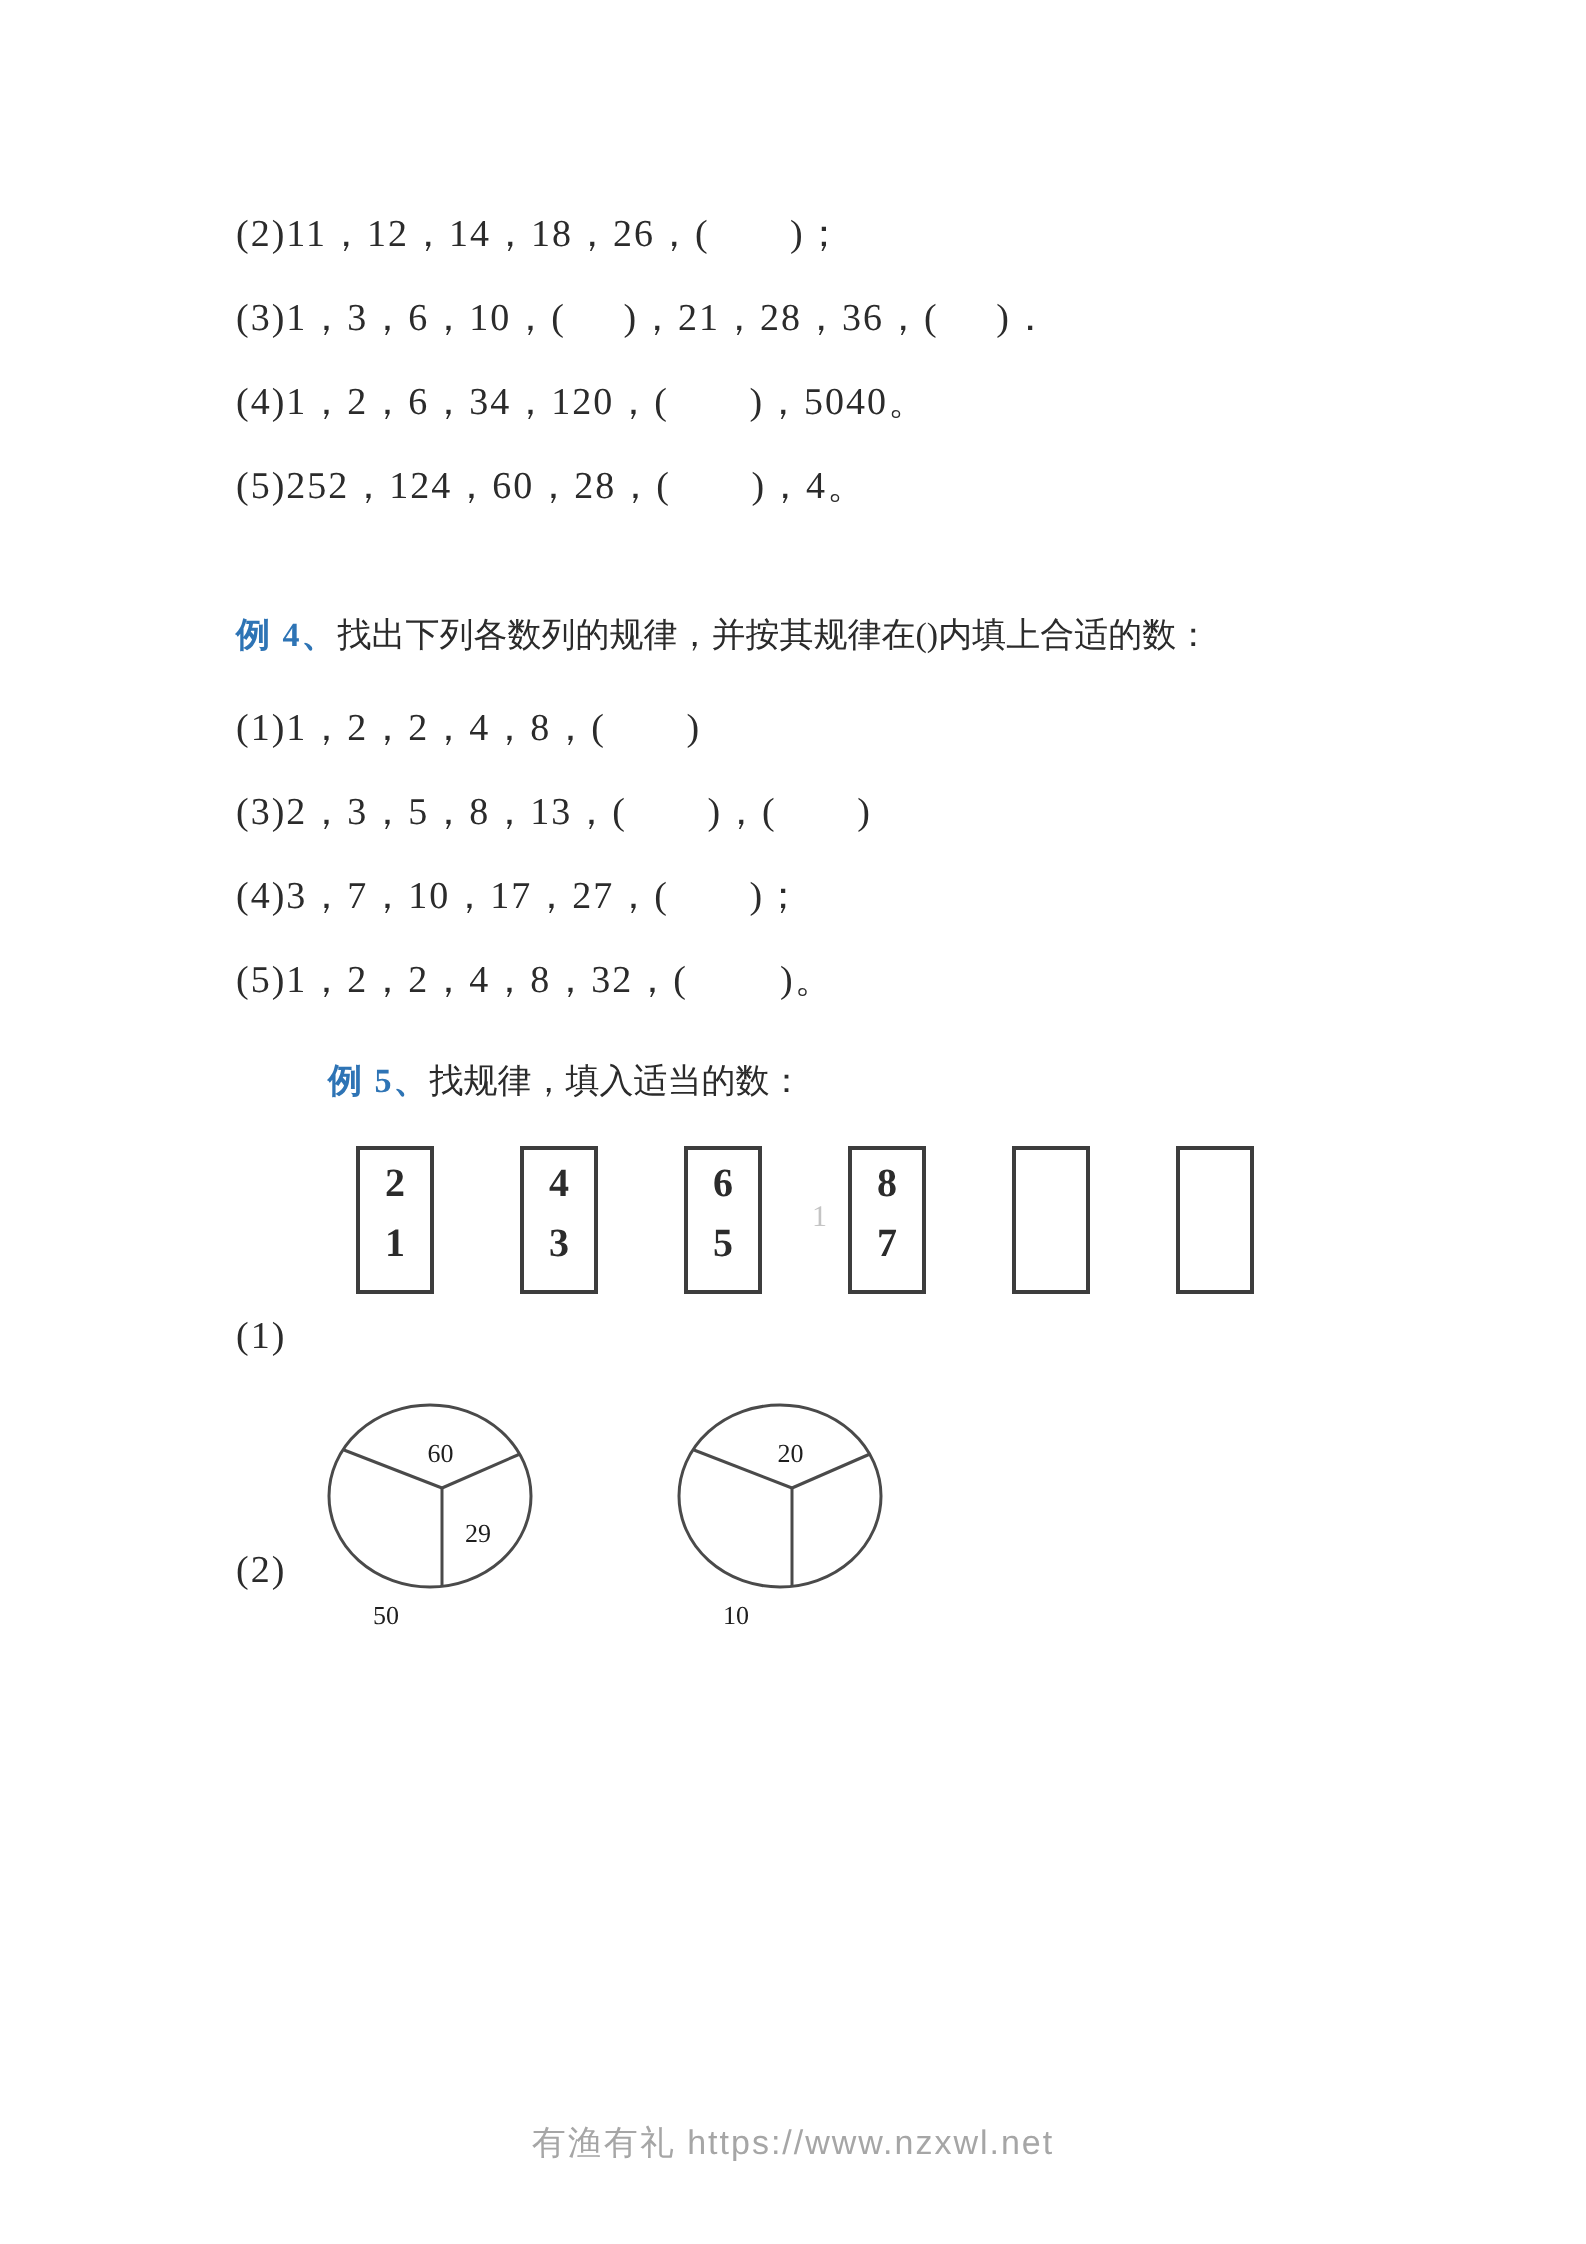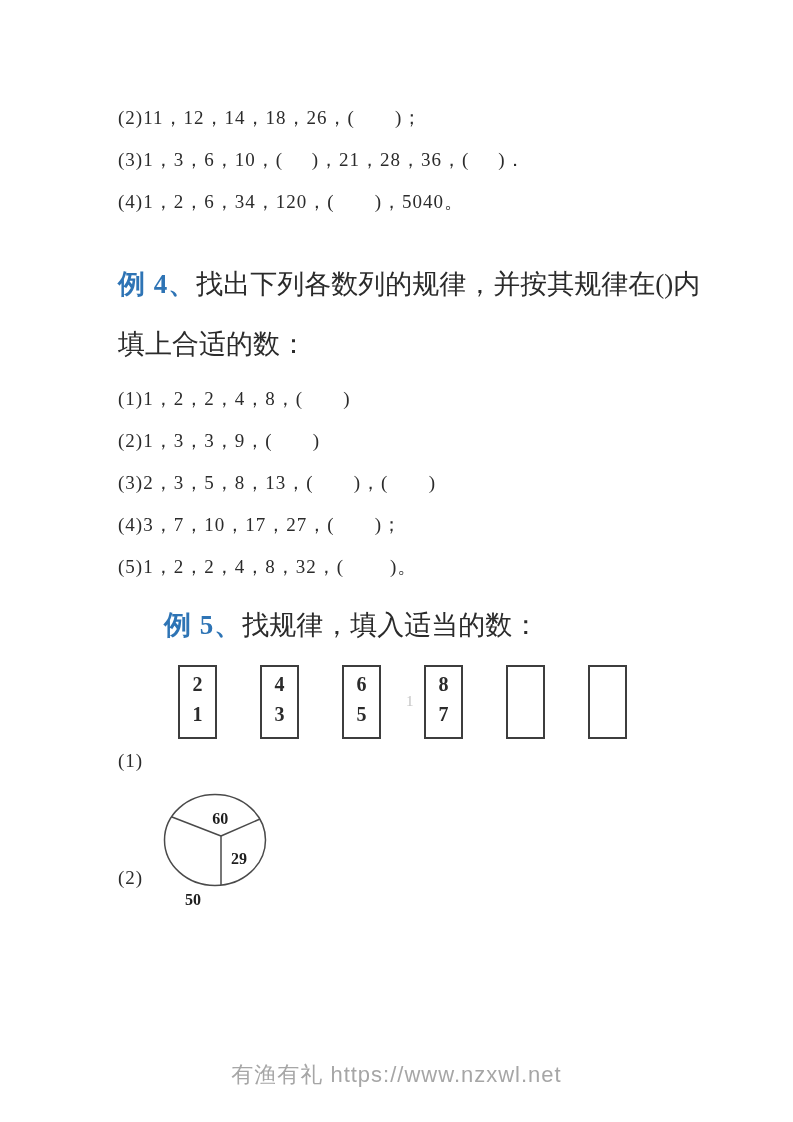--- a/index.html
+++ b/index.html
@@ -11,21 +11,21 @@
     font-family:"Liberation Serif","DejaVu Serif",serif;
     color:#2b2b2b;
   }
   .content{position:absolute;top:0;left:0;width:793px;padding:103px 0 0 118px;box-sizing:border-box;}
   .seq{
     font-size:19px;line-height:29px;margin:0 0 13px 0;
     letter-spacing:1px;white-space:pre-wrap;
   }
   .ex-heading{
     margin:38px 90px 10px 0;
-    font-size:27px;line-height:60px;
+    font-size:17px;line-height:44px;
     white-space:pre-wrap;
   }
   .ex-label{color:#2E74B5;font-weight:bold;letter-spacing:1px;}
   .ex5-heading{margin-top:14px;margin-bottom:0;margin-left:46px;}
   .items .seq{line-height:29px;margin-bottom:13px;}
   .items{margin-top:10px;}
 
   
   .boxes-row{position:relative;margin-top:10px;height:78px;}
   .boxes{display:flex;gap:43px;margin-left:60px;}
@@ -42,49 +42,49 @@
   }
   .part-label{font-size:19px;line-height:28px;margin:4px 0 0 0;letter-spacing:1px;}
 
   
   .circles-row{position:relative;margin-top:18px;height:100px;}
   .circles{display:flex;gap:71px;margin-left:45px;}
   .circle{position:relative;width:104px;height:96px;}
   .circle svg{position:absolute;left:0;top:0;}
   .circle .cv{
     position:absolute;transform:translate(-50%,-50%);
-    font-size:16px;font-weight:bold;color:#1e1e1e;letter-spacing:0;
+    font-size:13px;font-weight:normal;color:#1e1e1e;letter-spacing:0;
   }
   .cv.top{left:55%;top:26px;}
   .cv.bl{left:30px;top:66px;margin-top:41px;}
   .cv.br{left:76px;top:66px;}
   .circle-part-label{position:absolute;left:0;bottom:4px;font-size:19px;letter-spacing:1px;}
 
   .footer{
     position:absolute;left:0;right:0;top:1060px;
     text-align:center;
     font-family:"Liberation Sans","DejaVu Sans",sans-serif;
-    font-size:22px;color:#a6a6a6;letter-spacing:1px;
+    font-size:17px;color:#a6a6a6;letter-spacing:1px;
   }
 </style>
 </head>
 <body>
 
 <div class="page">
   <div class="content">
 
     <p class="seq">(2)11，12，14，18，26，(       )；</p>
     <p class="seq">(3)1，3，6，10，(     )，21，28，36，(     )．</p>
     <p class="seq">(4)1，2，6，34，120，(       )，5040。</p>
+    <p class="seq">(5)252，124，60，28，(       )，4。</p>
 
     <p class="ex-heading"><span class="ex-label">例 4、</span><span>找出下列各数列的规律，并按其规律在()内填上合适的数：</span></p>
 
     <div class="items">
       <p class="seq">(1)1，2，2，4，8，(       )</p>
-      <p class="seq">(2)1，3，3，9，(       )</p>
       <p class="seq">(3)2，3，5，8，13，(       )，(       )</p>
       <p class="seq">(4)3，7，10，17，27，(       )；</p>
       <p class="seq">(5)1，2，2，4，8，32，(        )。</p>
     </div>
 
     <p class="ex-heading ex5-heading"><span class="ex-label">例 5、</span><span>找规律，填入适当的数：</span></p>
 
     <div class="boxes-row">
       <span class="watermark-digit">1</span>
       <div class="boxes">
@@ -127,20 +127,31 @@
             <line x1="58" y1="43" x2="9" y2="24" stroke="#4a4a4a" stroke-width="1.5"></line>
             <line x1="58" y1="43" x2="97" y2="26" stroke="#4a4a4a" stroke-width="1.5"></line>
             <line x1="58" y1="43" x2="58" y2="92" stroke="#4a4a4a" stroke-width="1.5"></line>
           </svg>
           <span class="cv top">60</span>
           <span class="cv bl">50</span>
           <span class="cv br">29</span>
         </div>
 
 
+        <div class="circle">
+          <svg width="104" height="96" viewBox="0 0 104 96">
+            <ellipse cx="52" cy="47" rx="50.5" ry="45.5" fill="none" stroke="#4a4a4a" stroke-width="1.5"></ellipse>
+            <line x1="58" y1="43" x2="9" y2="24" stroke="#4a4a4a" stroke-width="1.5"></line>
+            <line x1="58" y1="43" x2="97" y2="26" stroke="#4a4a4a" stroke-width="1.5"></line>
+            <line x1="58" y1="43" x2="58" y2="92" stroke="#4a4a4a" stroke-width="1.5"></line>
+          </svg>
+          <span class="cv top">20</span>
+          <span class="cv bl">10</span>
+          <span class="cv br"></span>
+        </div>
 
       </div>
     </div>
 
   </div>
 
   <div class="footer">有渔有礼 https://www.nzxwl.net</div>
 </div>
 
 </body></html>

